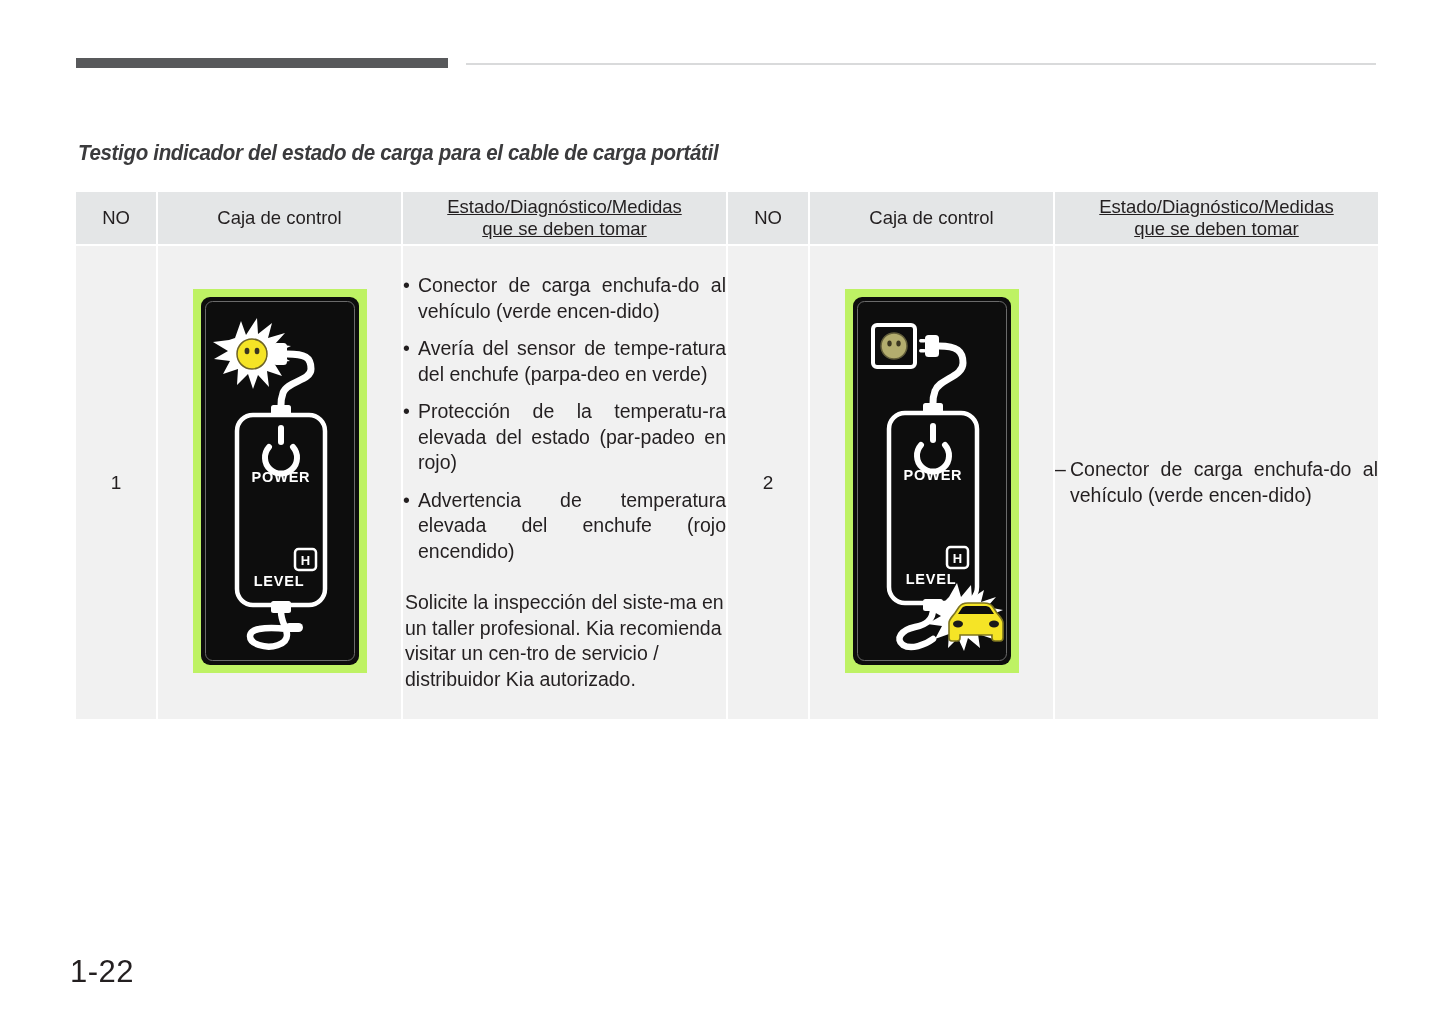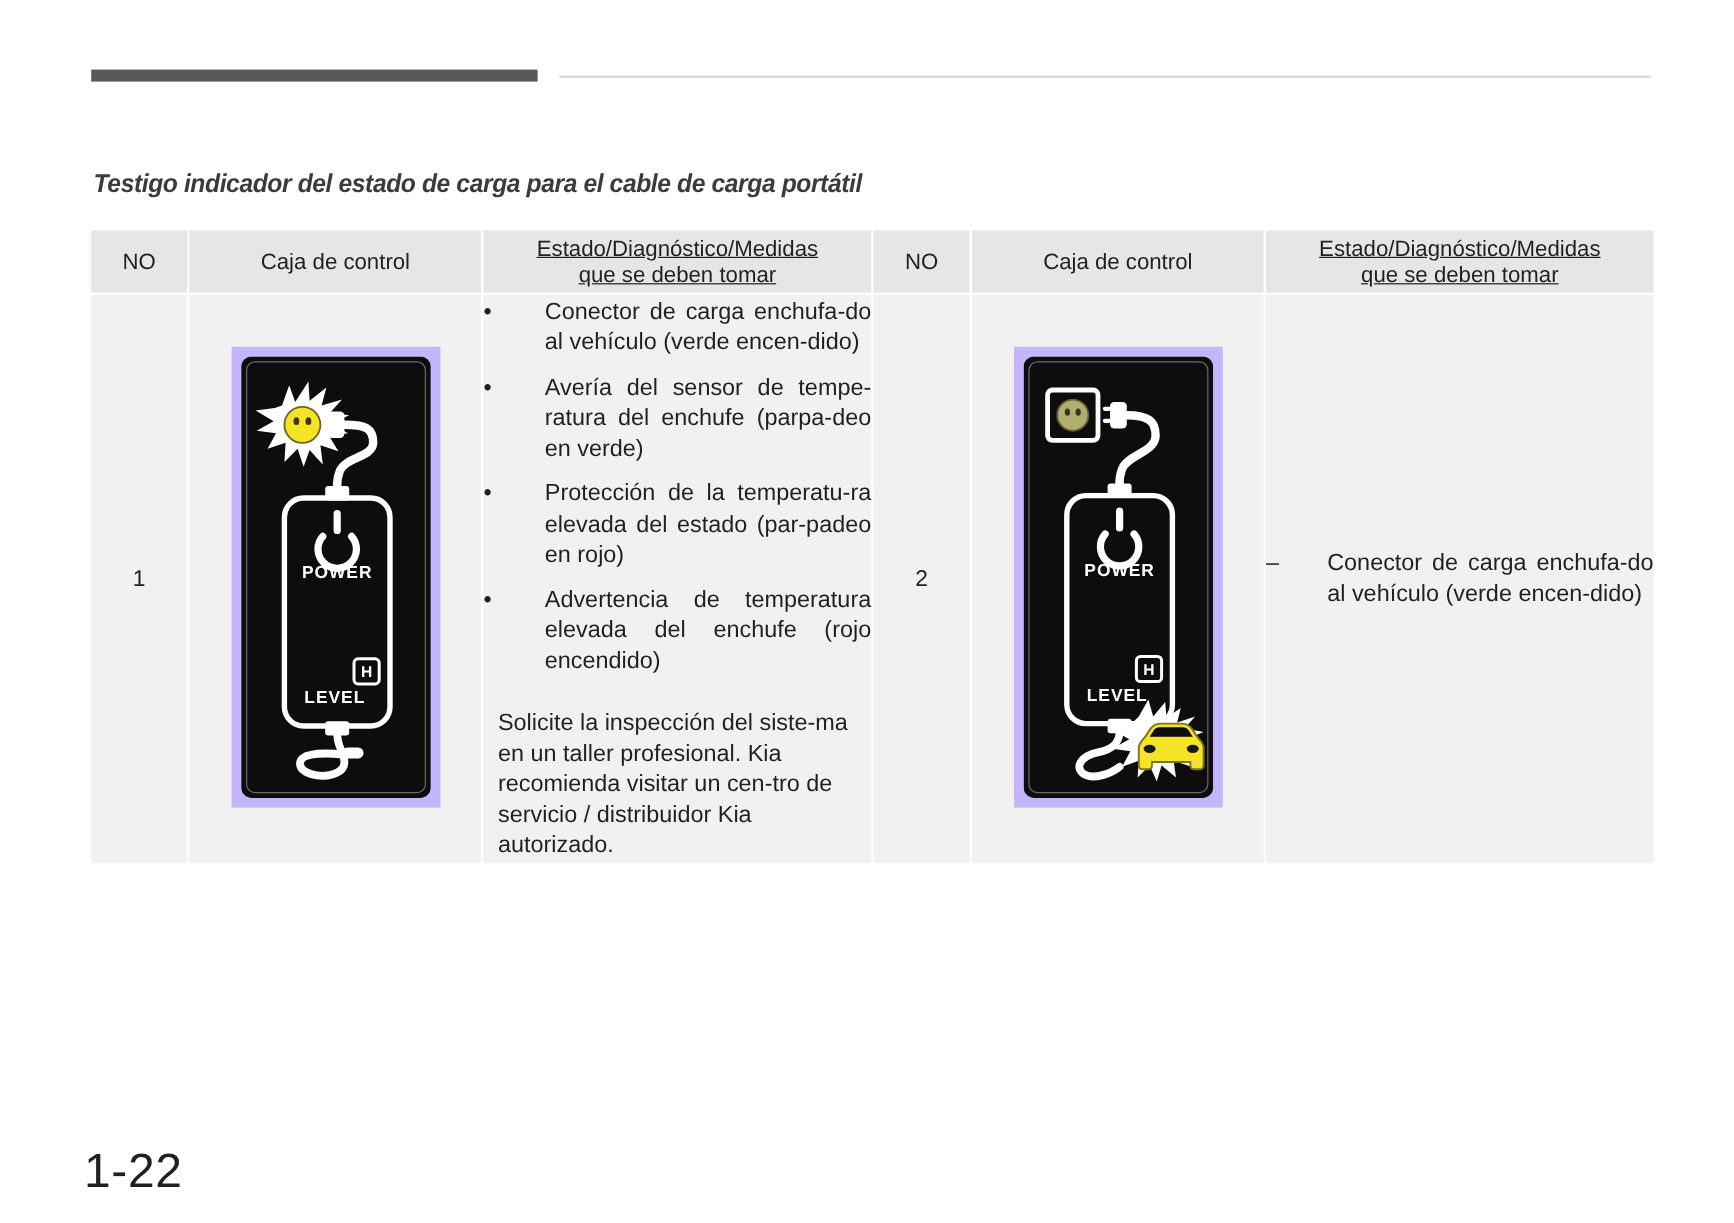--- a/index.html
+++ b/index.html
@@ -137,47 +137,46 @@
     flex: 0 0 auto;
     width: 15px;
     text-align: left;
     font-size: 19.5px;
     line-height: 25.5px;
   }
   .desc-text {
     flex: 1 1 auto;
     text-align: justify;
     hyphens: manual;
-    margin-left: 36px;
   }
   .desc-note {
     margin-top: 26px;
     font-family: "Liberation Sans", sans-serif;
     font-size: 19.5px;
     line-height: 25.5px;
     color: #231f20;
     text-align: left;
-    padding-left: 12px;
+    padding-left: 2px;
   }
 
   
   .figure-frame {
     display: inline-block;
-    background: #c4b5fd;
+    background: #bef264;
     padding: 8px 8px;
   }
   .figure-svg { display: block; }
 
   
   #page-number {
     position: absolute;
     left: 70px;
     top: 954px;
     font-family: "Liberation Sans", sans-serif;
-    font-size: 40px;
+    font-size: 31px;
     color: #231f20;
     letter-spacing: 0.5px;
   }
 </style>
 </head>
 <body>
 
 <div id="running-header">
   <div class="rh-bar"></div>
   <div class="rh-rule"></div>

